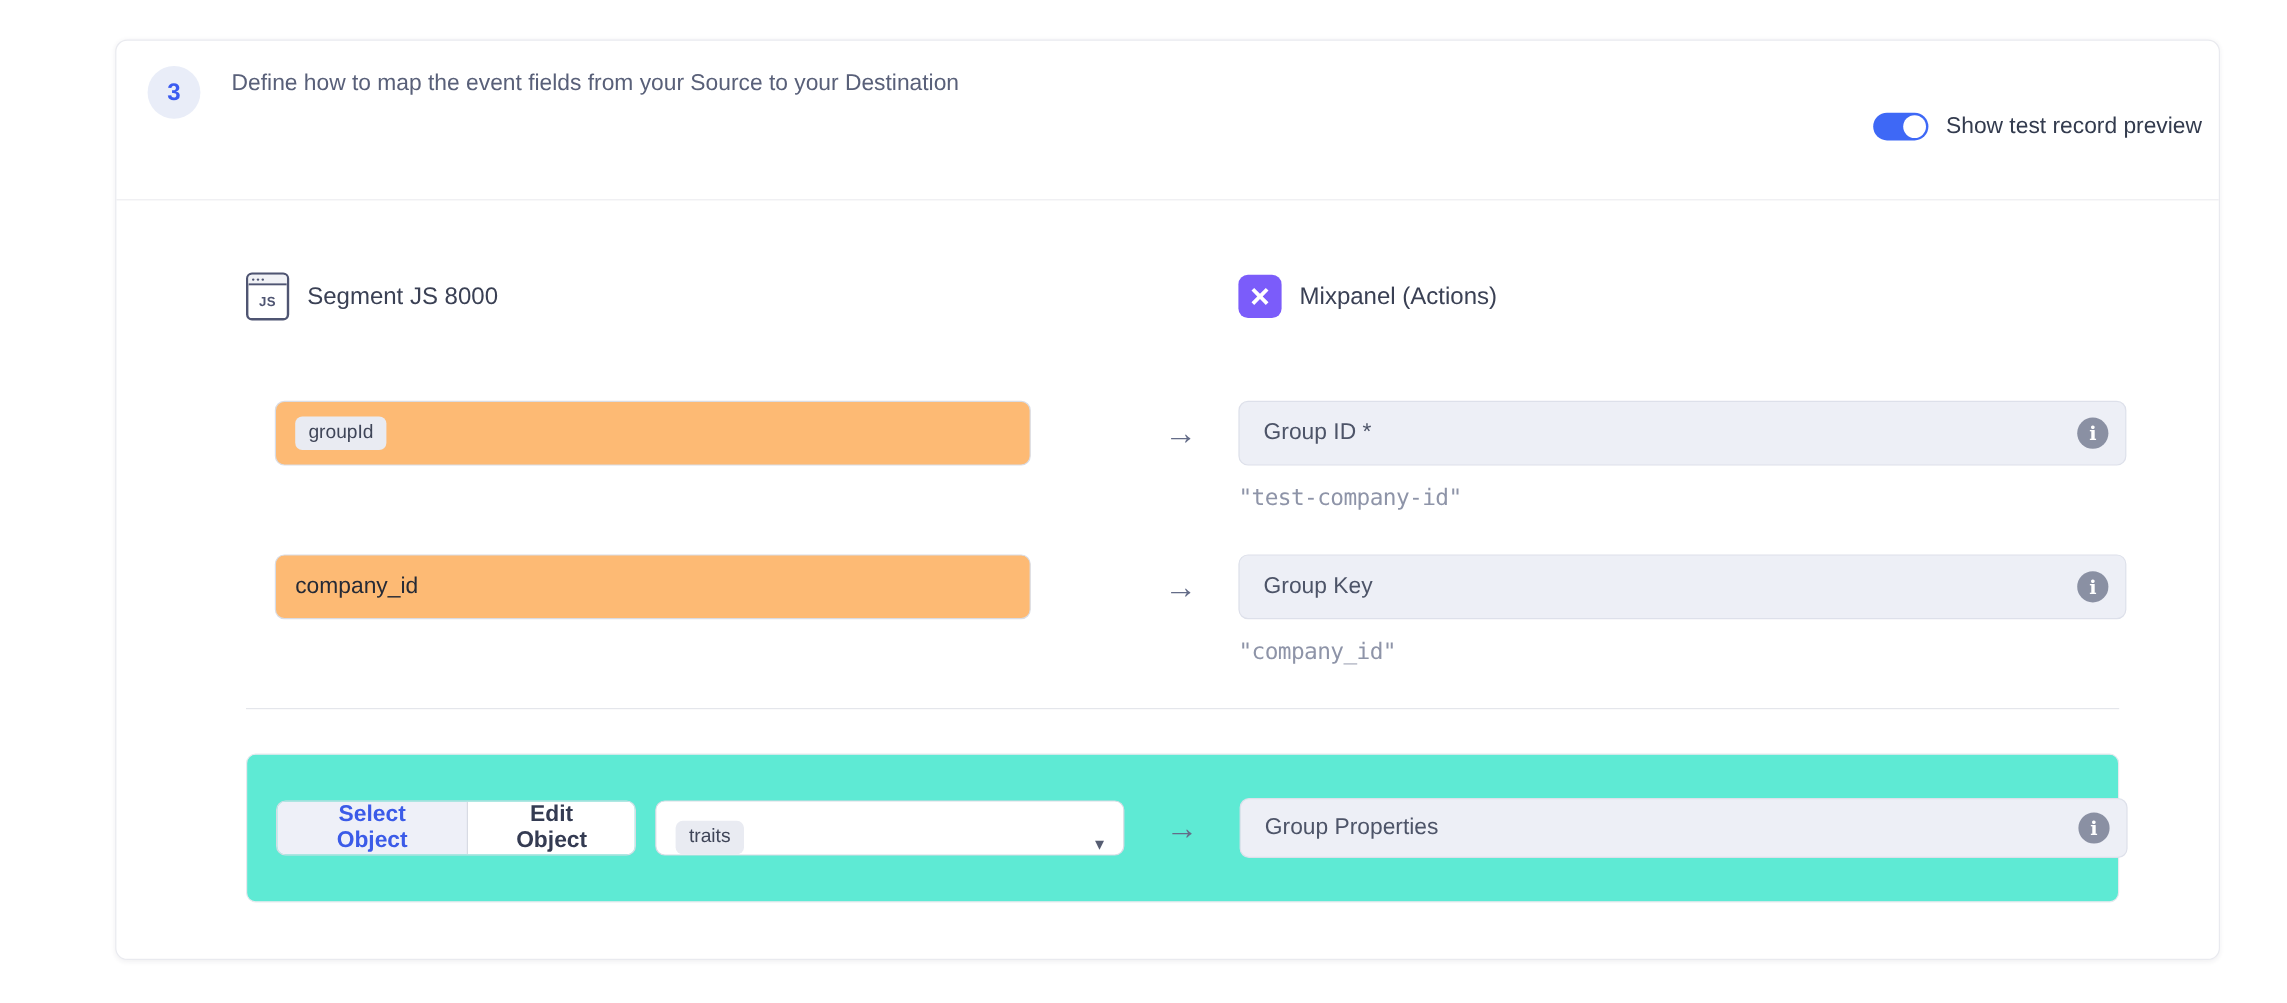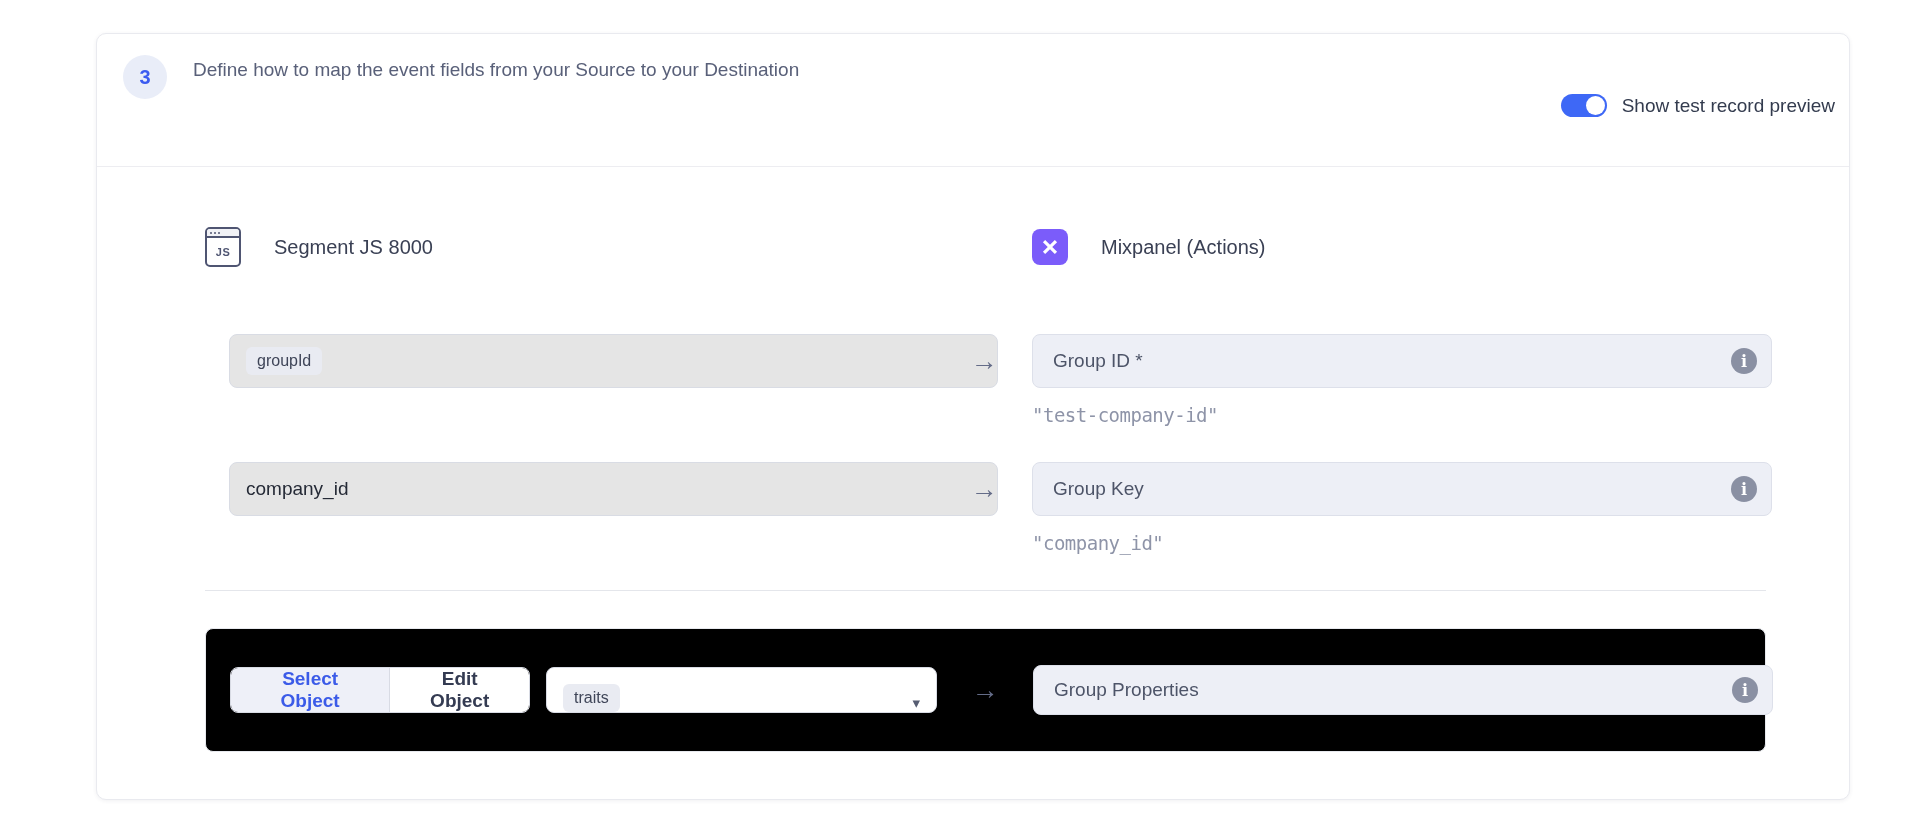--- a/index.html
+++ b/index.html
@@ -23,40 +23,40 @@
   .toggle { width: 46px; height: 23px; border-radius: 12px; background: #3e68f6; position: relative; cursor: pointer; }
   .toggle .knob { position: absolute; right: 2px; top: 2px; width: 19px; height: 19px;
     border-radius: 50%; background: #ffffff; }
   .toggle-label { font-size: 19px; color: #333b4e; }
 
   
   .card-body { position: relative; padding: 0 0 0 108px; }
   .grid { display: grid; grid-template-columns: 731px 96px 710px; align-items: center; }
 
   .endpoints { margin-top: 60px; height: 40px; }
-  .endpoint { display: flex; align-items: center; gap: 33px; font-size: 20px; color: #3a4054; }
+  .endpoint { display: flex; align-items: center; gap: 15px; font-size: 20px; color: #3a4054; }
 
   
   .browser-icon { width: 36px; height: 40px; border: 2px solid #4f5572; border-radius: 5px;
     display: flex; flex-direction: column; background: #fff; }
   .browser-top { height: 9px; border-bottom: 2px solid #4f5572; display: flex; align-items: center;
     gap: 2px; padding-left: 3px; background: #f1f2f6; border-radius: 3px 3px 0 0; }
   .browser-top i { width: 2px; height: 2px; border-radius: 50%; background: #4f5572; }
   .browser-js { flex: 1; display: flex; align-items: center; justify-content: center;
     font-size: 11px; font-weight: 700; color: #4f5572; letter-spacing: .5px; }
 
   
   .mixpanel-icon { width: 36px; height: 36px; border-radius: 8px; background: #7b5cfa;
     display: flex; align-items: center; justify-content: center; }
 
   
   .map-row { height: 54px; }
   .map-row .cell-left { margin-left: 24px; }
-  .src-input { width: 769px; height: 54px; border: 1px solid #d9dce4; border-radius: 8px;
-    background: #e5e5e5; display: flex; align-items: center; padding: 0 16px; }
+  .src-input { width: 630px; height: 54px; border: 1px solid #d9dce4; border-radius: 8px;
+    background: #fdba74; display: flex; align-items: center; padding: 0 16px; }
   .src-input input { border: none; outline: none; font-size: 19px; color: #252a36; width: 100%;
     font-family: inherit; background: transparent; }
   .chip { background: #e9ebf2; color: #3f4558; border-radius: 6px; padding: 6px 11px;
     font-size: 16px; line-height: 1; }
   .arrow { text-align: center; font-size: 27px; color: #646c88; }
   .dest-field { width: 740px; height: 54px; background: #edeff6; border: 1px solid #dde0ea;
     border-radius: 8px; display: flex; align-items: center; padding: 0 14px 0 20px; }
   .dest-field .lbl { font-size: 19px; color: #4d5468; flex: 1; }
   .info-icon { width: 26px; height: 26px; border-radius: 50%; background: #8a90a3; color: #fff;
     display: flex; align-items: center; justify-content: center;
@@ -65,21 +65,21 @@
   .preview-row { margin-top: 14px; height: 26px; }
   .mono { font-family: "DejaVu Sans Mono", monospace; font-size: 19px; color: #8e94a8; letter-spacing: -0.5px; }
 
   .m-t-67 { margin-top: 67px; }
   .m-t-34 { margin-top: 34px; }
 
   .mid-divider { margin-top: 34px; width: 1561px; height: 1px; background: #e4e6eb; }
 
   
   .group-box { margin-top: 37px; width: 1561px; height: 124px; border: 1px solid #e7e9ee;
-    border-radius: 8px; background: #000000; display: flex; align-items: center; padding-left: 24px; }
+    border-radius: 8px; background: #5eead4; display: flex; align-items: center; padding-left: 24px; }
   .group-grid { display: grid; grid-template-columns: 707px 96px 710px; align-items: center; width: 1513px; }
   .obj-controls { display: flex; align-items: center; gap: 16px; }
   .seg-control { display: flex; height: 46px; border: 1px solid #d8dbe4; border-radius: 8px; overflow: hidden; }
   .seg-btn { height: 100%; display: flex; align-items: center; justify-content: center;
     padding: 0 21px; font-size: 19px; font-weight: 600; cursor: pointer; background: #fff;
     border: none; font-family: inherit; }
   .seg-btn.active { background: #eef0f8; color: #3b5be8; border-right: 1px solid #d8dbe4; }
   .seg-btn.inactive { color: #343b52; }
   .obj-select { width: 400px; height: 46px; border: 1px solid #d8dbe4; border-radius: 8px;
     background: #fff; display: flex; align-items: flex-end; padding: 0 16px; cursor: pointer; }

